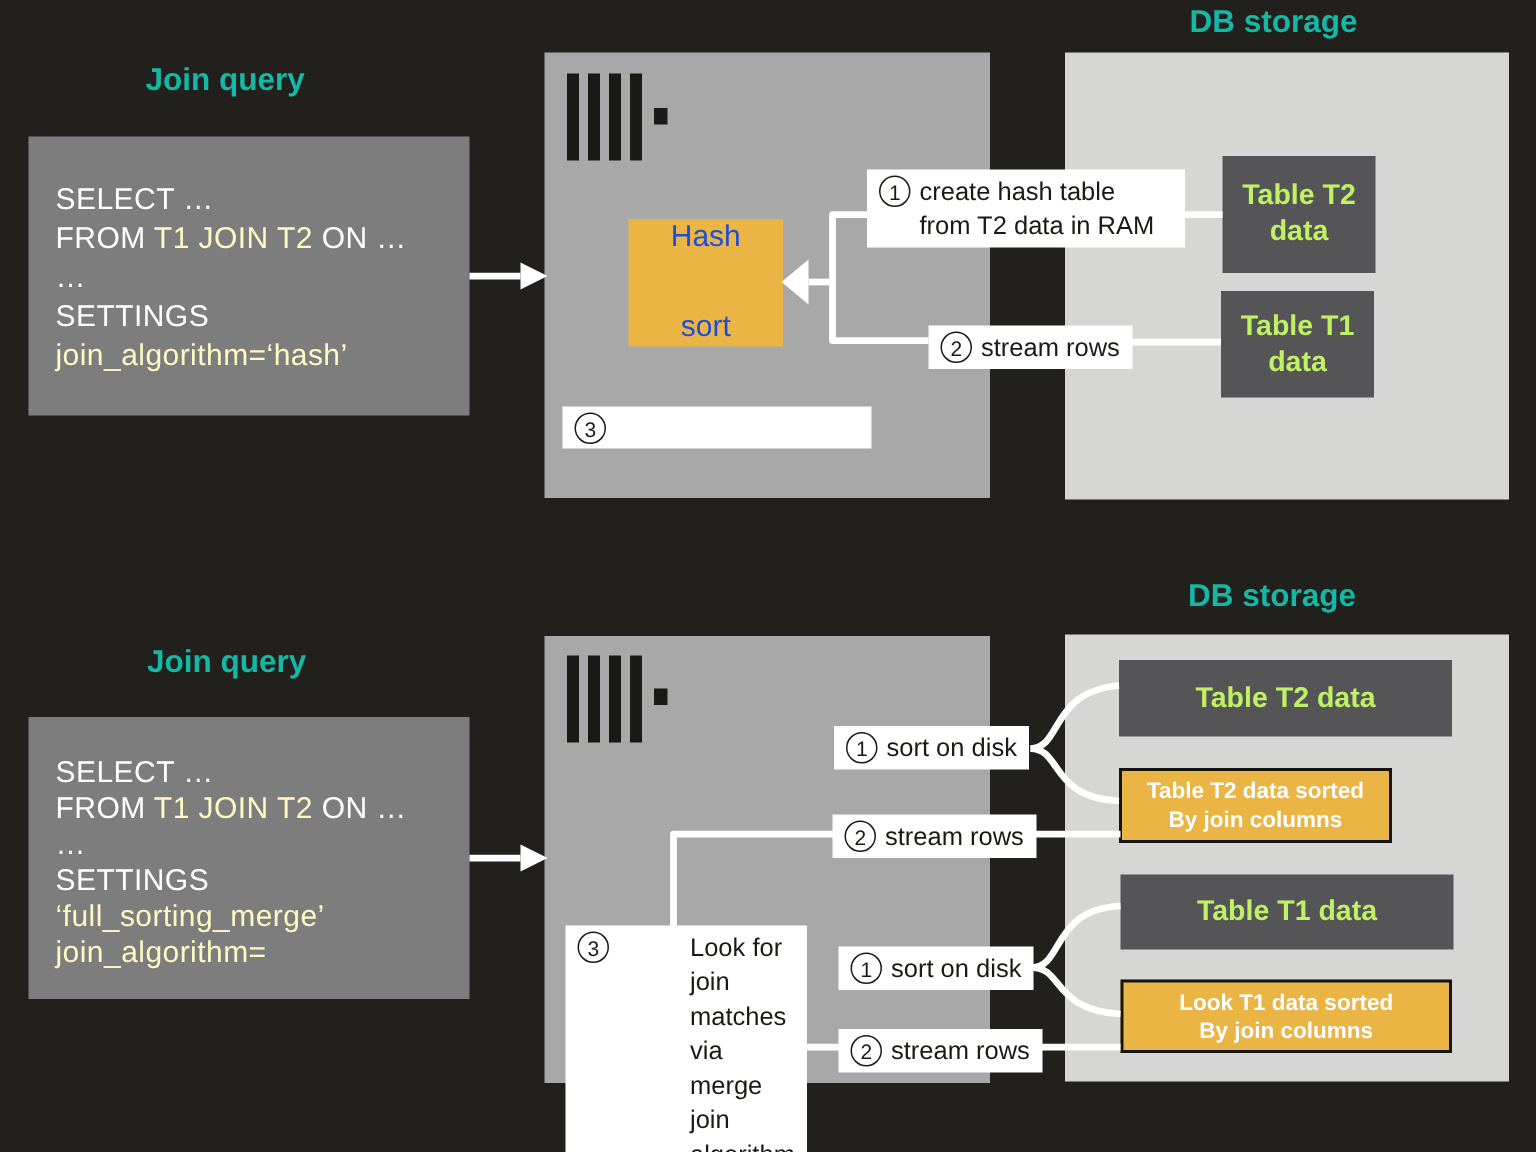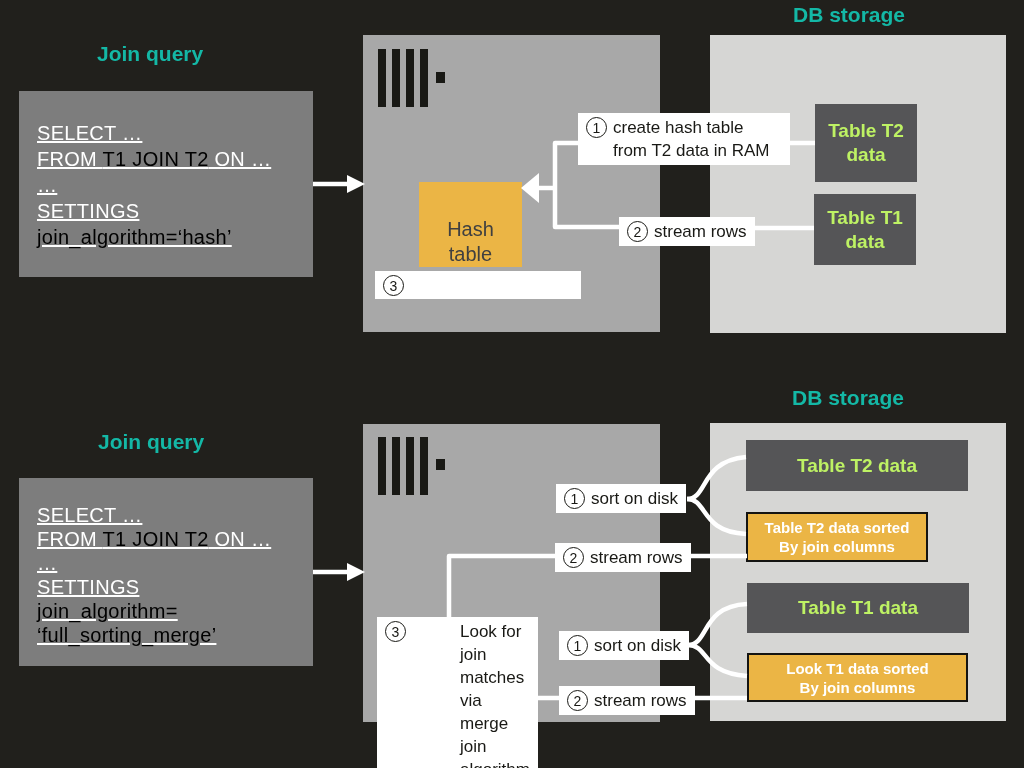--- a/index.html
+++ b/index.html
@@ -6,37 +6,37 @@
   .canvas{
     position:relative;width:1024px;height:768px;overflow:hidden;
     background:#21201c;
     font-family:"Liberation Sans",sans-serif;
     -webkit-font-smoothing:antialiased;
   }
   .abs{position:absolute;}
   .title{font-size:21px;font-weight:700;color:#14b8a6;white-space:nowrap;}
   
   .qbox{background:#7d7d7d;}
-  .sql{color:#ffffff;font-size:20px;line-height:26px;letter-spacing:.3px;white-space:nowrap;text-decoration:underline;}
+  .sql{color:#ffffff;font-size:20px;line-height:26px;letter-spacing:.3px;white-space:nowrap;}
   .sql.tight{line-height:24px;}
-  .orange-text{color:#000000;}
+  .orange-text{color:#fef9c3;}
   
   .server{background:#a8a8a8;}
   .bars{display:flex;gap:6px;}
   .bar{width:8px;height:58px;background:#191915;}
   .dot{width:9px;height:11px;background:#191915;}
   
   .dbbox{background:#d6d6d4;}
   .tablebox{background:#555557;color:#bef264;font-weight:700;font-size:19px;
     display:flex;align-items:center;justify-content:center;text-align:center;line-height:24px;}
   .sortedbox{background:#ebb545;border:2px solid #141412;box-sizing:border-box;
     color:#ffffff;font-weight:700;font-size:15px;line-height:19px;
     display:flex;flex-direction:column;align-items:center;justify-content:center;text-align:center;}
-  .hashbox{background:#ebb545;color:#404040;font-size:20px;line-height:25px;
-    display:flex;flex-direction:column;align-items:center;justify-content:flex-end;text-align:center;margin-top:36px;}
+  .hashbox{background:#ebb545;color:#1d4ed8;font-size:20px;line-height:25px;
+    display:flex;flex-direction:column;align-items:center;justify-content:space-between;text-align:center;}
   
   .step{background:#ffffff;color:#191915;font-size:17px;line-height:23px;
     display:flex;align-items:flex-start;gap:6px;padding:3px 8px;box-sizing:border-box;z-index:3;}
   .circ{flex:0 0 auto;width:21px;height:21px;border:1.8px solid #191915;border-radius:50%;
     display:inline-flex;align-items:center;justify-content:center;
     font-size:14px;line-height:1;margin-top:1px;box-sizing:border-box;}
   .wires{position:absolute;left:0;top:0;z-index:2;pointer-events:none;}
 </style>
 </head>
 <body>
@@ -58,41 +58,41 @@
   <div class="abs server" style="left:363px;top:35px;width:297px;height:297px;">
     <div class="abs bars" style="left:15px;top:14px;">
       <div class="bar"></div>
       <div class="bar"></div>
       <div class="bar"></div>
       <div class="bar"></div>
     </div>
     <div class="abs dot" style="left:73px;top:37px;"></div>
     <div class="abs hashbox" style="left:56px;top:111px;width:103px;height:85px;">
       <div>Hash</div>
-      <div>table</div>
+      <div>sort</div>
     </div>
   </div>
 
   <div class="abs title" style="left:793px;top:3px;">DB storage</div>
 
   <div class="abs dbbox" style="left:710px;top:35px;width:296px;height:298px;">
     <div class="abs tablebox" style="left:105px;top:69px;width:102px;height:78px;">Table T2 data</div>
     <div class="abs tablebox" style="left:104px;top:159px;width:102px;height:71px;">Table T1 data</div>
   </div>
 
   <div class="abs title" style="left:98px;top:430px;">Join query</div>
 
   <div class="abs qbox" style="left:19px;top:478px;width:294px;height:188px;">
     <div class="abs sql tight" style="left:18px;top:25px;">
       <div>SELECT …</div>
       <div><span>FROM </span><span class="orange-text">T1 JOIN T2</span><span> ON …</span></div>
       <div>…</div>
       <div>SETTINGS</div>
+      <div class="orange-text">‘full_sorting_merge’</div>
       <div class="orange-text">join_algorithm=</div>
-      <div class="orange-text">‘full_sorting_merge’</div>
     </div>
   </div>
 
   <div class="abs server" style="left:363px;top:424px;width:297px;height:298px;">
     <div class="abs bars" style="left:15px;top:13px;">
       <div class="bar"></div>
       <div class="bar"></div>
       <div class="bar"></div>
       <div class="bar"></div>
     </div>

